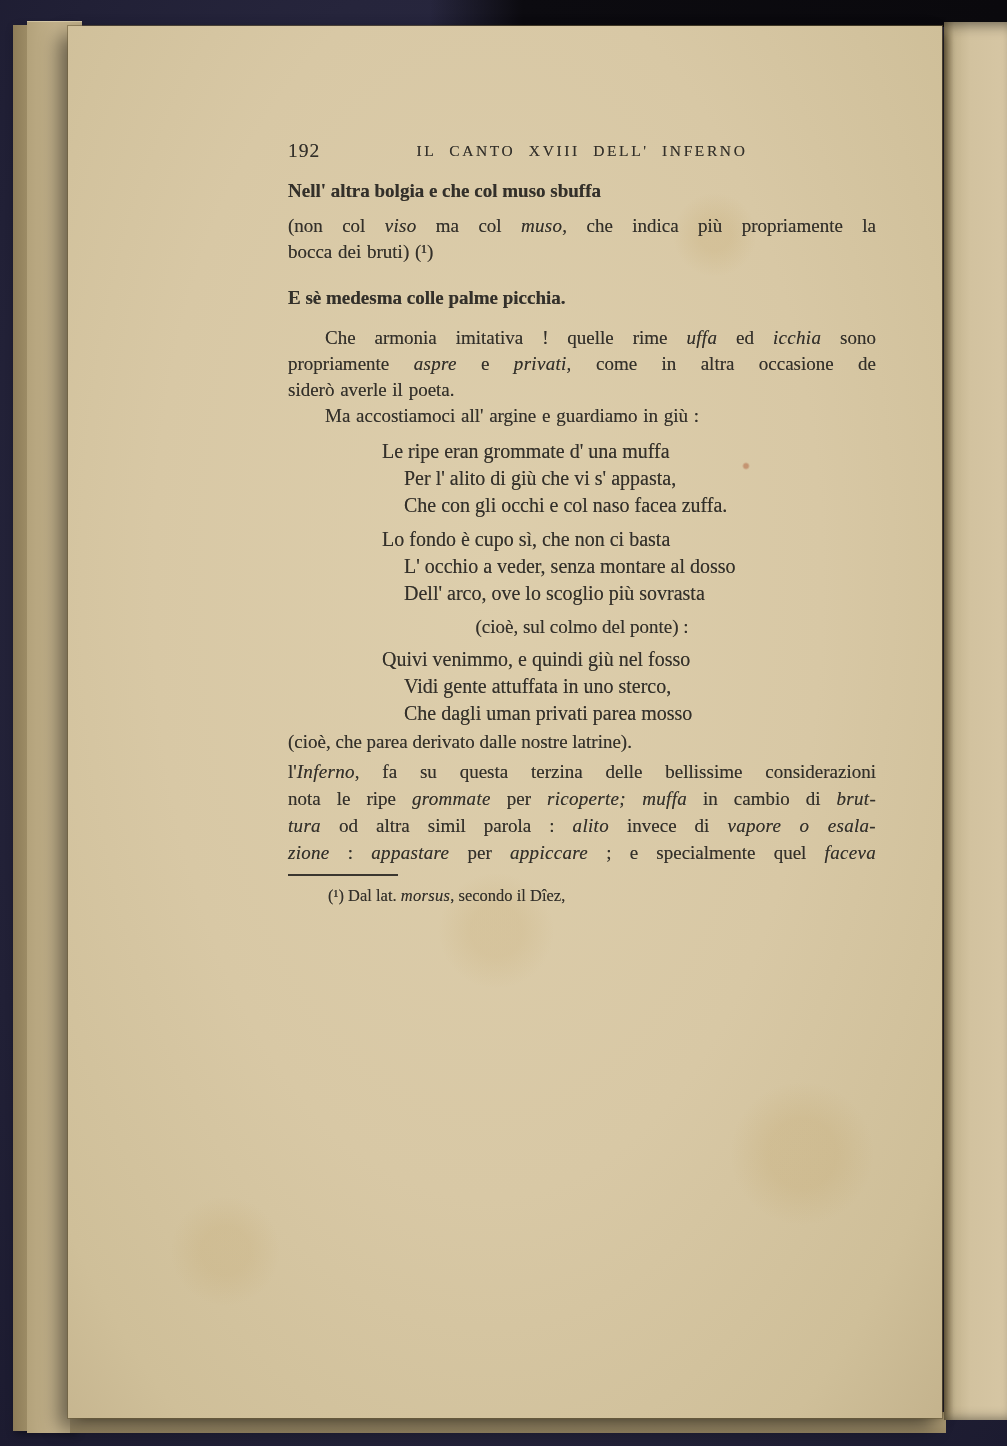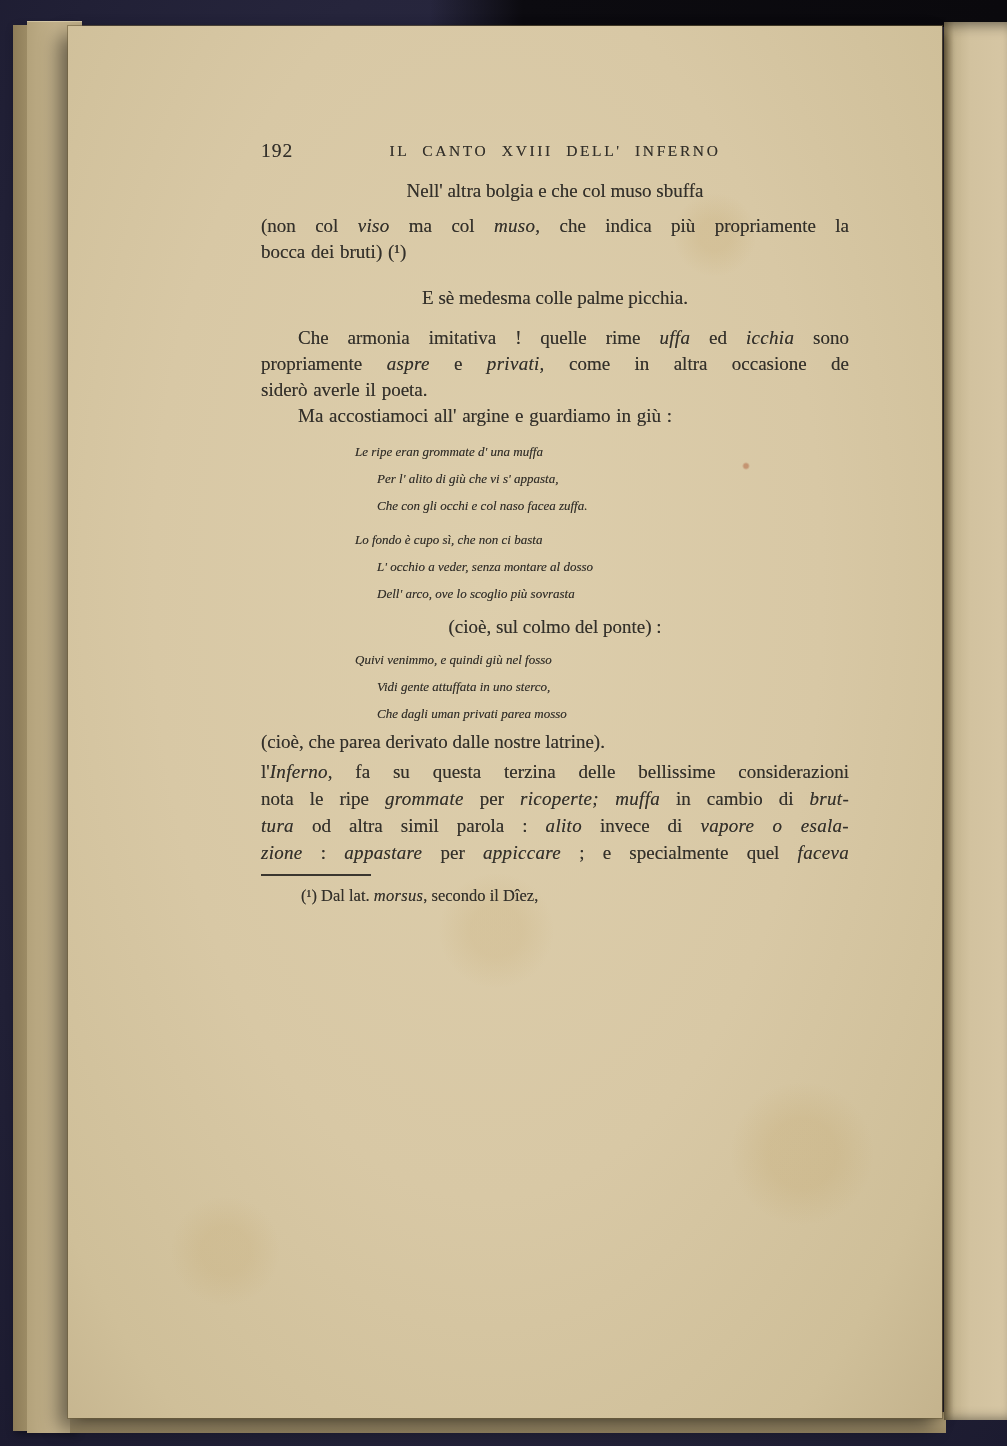--- a/index.html
+++ b/index.html
@@ -39,39 +39,39 @@
       radial-gradient(circle at 49% 65%, rgba(176,136,58,.10) 0 26px, rgba(176,136,58,0) 58px),
       radial-gradient(circle at 84% 81%, rgba(176,136,58,.12) 0 34px, rgba(176,136,58,0) 72px),
       radial-gradient(circle at 18% 88%, rgba(176,136,58,.10) 0 24px, rgba(176,136,58,0) 55px),
       radial-gradient(ellipse at 48% 40%, #ddceac 0%, #d8c8a5 52%, #cfbf99 85%, #c4b38d 100%);
     box-shadow:
       0 0 0 1px rgba(108,92,58,.55),
       -9px 10px 18px rgba(0,0,0,.45),
       8px 2px 10px -4px rgba(35,25,8,.55);
   }
   .text-col{
-    position:absolute;left:193px;top:112px;width:588px;
+    position:absolute;left:220px;top:112px;width:588px;
     color:#33302a;font-size:19px;
     text-shadow:0 0 .5px rgba(51,48,42,.55);
   }
   .head{position:relative;height:24px;text-align:center;line-height:24px;}
   .pnum{position:absolute;left:0;top:1px;font-size:19.5px;letter-spacing:1px;}
   .rtitle{font-size:15.5px;letter-spacing:2.6px;word-spacing:7px;text-align:center;}
-  .quote{text-align:center;line-height:26px;}
+  .quote{text-align:left;line-height:26px;font-weight:bold;}
   .q1{margin-top:16px;}
   .q2{margin-top:20px;}
   .para{line-height:26px;word-spacing:1px;}
   .p-intro{margin-top:9px;}
   .p-armonia{margin-top:14px;}
   .p-gelli{margin-top:3px;line-height:27px;}
   .jline{text-align:justify;text-align-last:justify;}
   .jline.nj{text-align:left;text-align-last:left;}
   .indent-first .jline:first-child{text-indent:37px;}
   .ma-line{margin-top:0;line-height:26px;text-indent:37px;}
-  .stanza{font-size:13px;font-style:italic;}
+  .stanza{font-size:20px;}
   .st1{margin-top:9px;}
   .st2{margin-top:7px;}
   .st3{margin-top:6px;}
   .vline{line-height:27px;margin-left:116px;}
   .vline:first-child{margin-left:94px;}
   .cioe{line-height:26px;}
   .c1{margin-top:7px;text-align:center;}
   .c2{margin-top:2px;}
   .fnrule{margin-top:8px;width:110px;height:0;border-top:2px solid #3a362f;}
   .footnote{margin-top:9px;margin-left:40px;font-size:16.5px;line-height:22px;}

